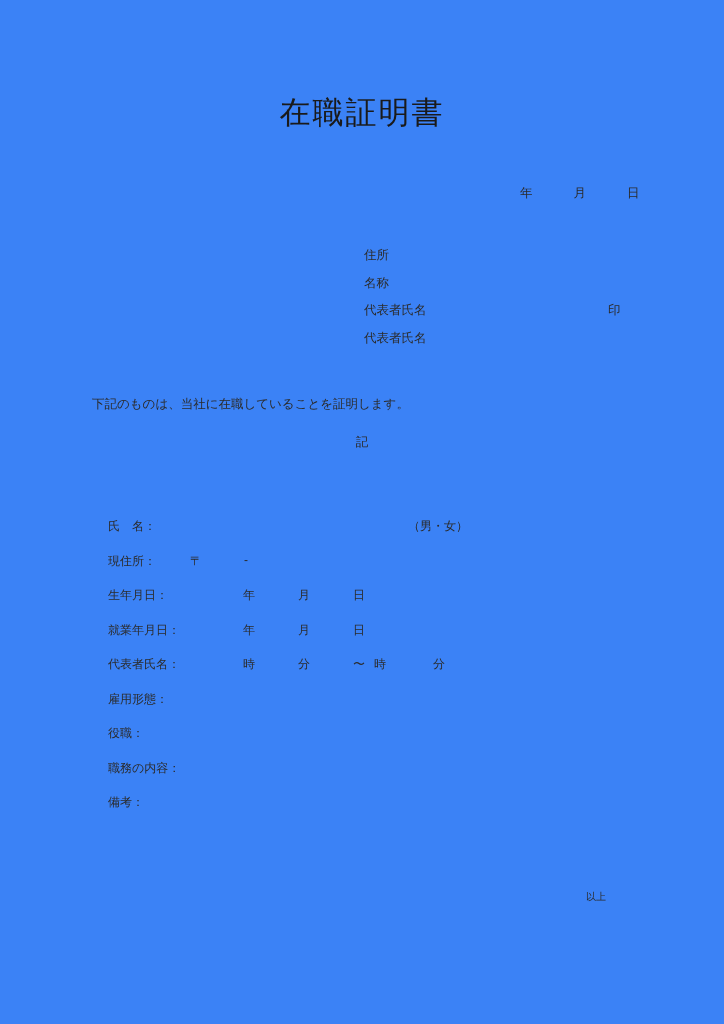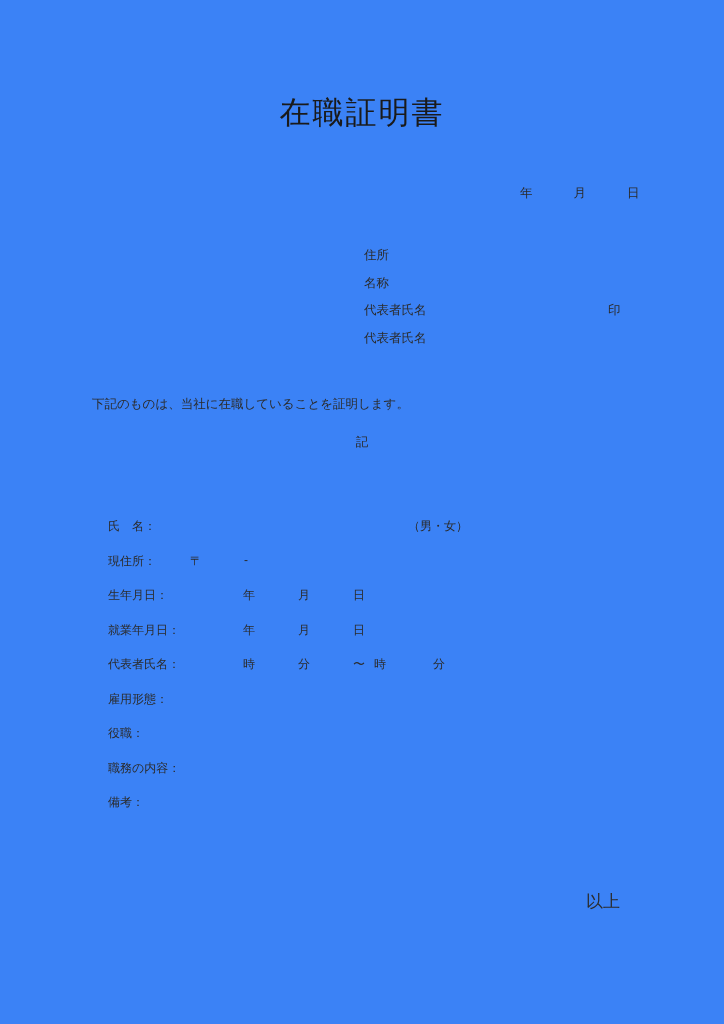--- a/index.html
+++ b/index.html
@@ -131,21 +131,21 @@
   }
   .fields .dash {
     position: absolute;
     left: 136px;
     top: 0;
   }
   .closing {
     position: absolute;
     top: 890px;
     left: 586px;
-    font-size: 17px;
+    font-size: 10px;
     color: #2b2b2b;
   }
 </style>
 </head>
 <body>
 
 <div class="page">
 
   <div class="title">在職証明書</div>
 

